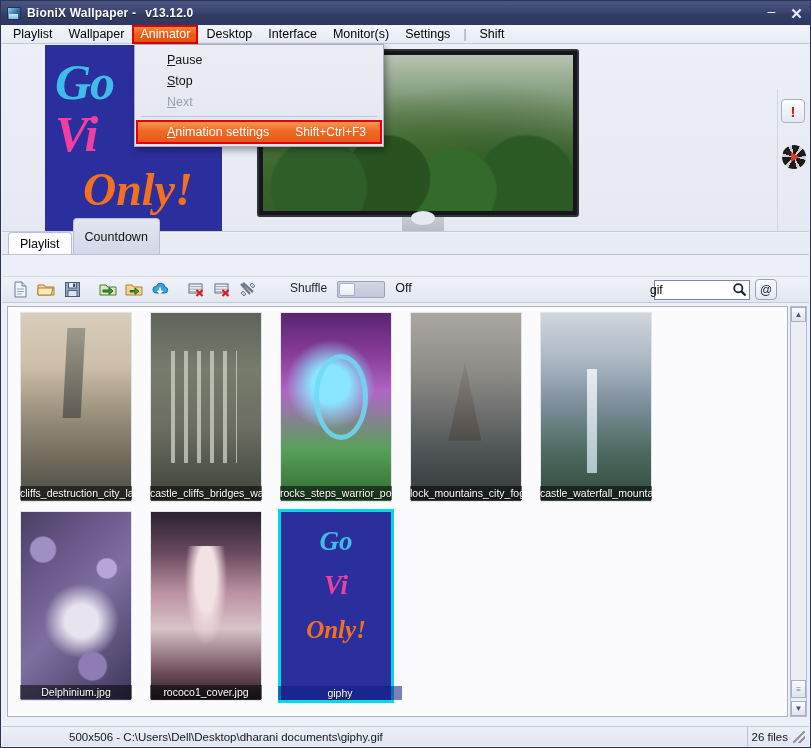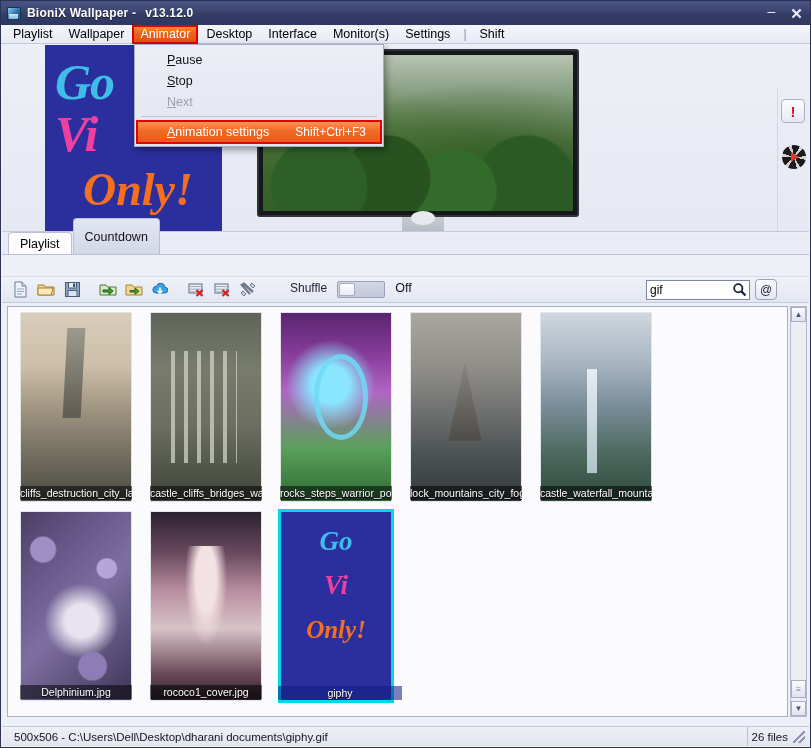--- a/index.html
+++ b/index.html
@@ -246,24 +246,25 @@
     background:linear-gradient(180deg,#fdfdff,#e8ebf4);
     border:1px solid #a6adc2; border-radius:2px;
   }
   .shuffle-state{ font-size:12.5px;color:#10131f;}
 
   .search-wrap{
     position:absolute; right:32px; top:2px;
     display:flex;align-items:center;
   }
   .search-box{
-    width:104px;height:20px;
+    width:96px;height:20px;
     background:#fff;border:1px solid #7d85a0;
     display:flex;align-items:center;
     padding:0 2px 0 3px;
+    justify-content:flex-end;
   }
   .search-box input{
     border:none;outline:none;width:82px;font-size:12px;
     font-family:"Liberation Sans",sans-serif;color:#000;background:transparent;
   }
   .search-ico{
     width:18px;height:18px;display:flex;align-items:center;justify-content:center;
     cursor:pointer;
   }
   .at-btn{
@@ -377,21 +378,21 @@
   }
 
   
   .statusbar{
     position:absolute; left:1px; right:1px; bottom:1px; height:20px;
     background:linear-gradient(180deg,#eef0f7,#e2e5f0);
     border-top:1px solid #c2c8da;
     display:flex; align-items:center;
     font-size:11.5px; color:#11151f;
   }
-  .sb-left{ padding-left:12px; flex:1; white-space:nowrap; overflow:hidden;}
+  .sb-left{ padding-left:19px; flex:1; white-space:nowrap; overflow:hidden;margin-left:48px;}
   .sb-right{
     padding:0 4px; border-left:1px solid #b9bfd4; height:100%;
     display:flex;align-items:center; color:#11151f;
   }
   .grip{
     width:12px;height:12px;margin-left:5px;
     background:
       linear-gradient(135deg,rgba(0,0,0,0) 45%,#8f96ac 45% 55%,rgba(0,0,0,0) 55%),
       linear-gradient(135deg,rgba(0,0,0,0) 70%,#8f96ac 70% 80%,rgba(0,0,0,0) 80%);
   }

